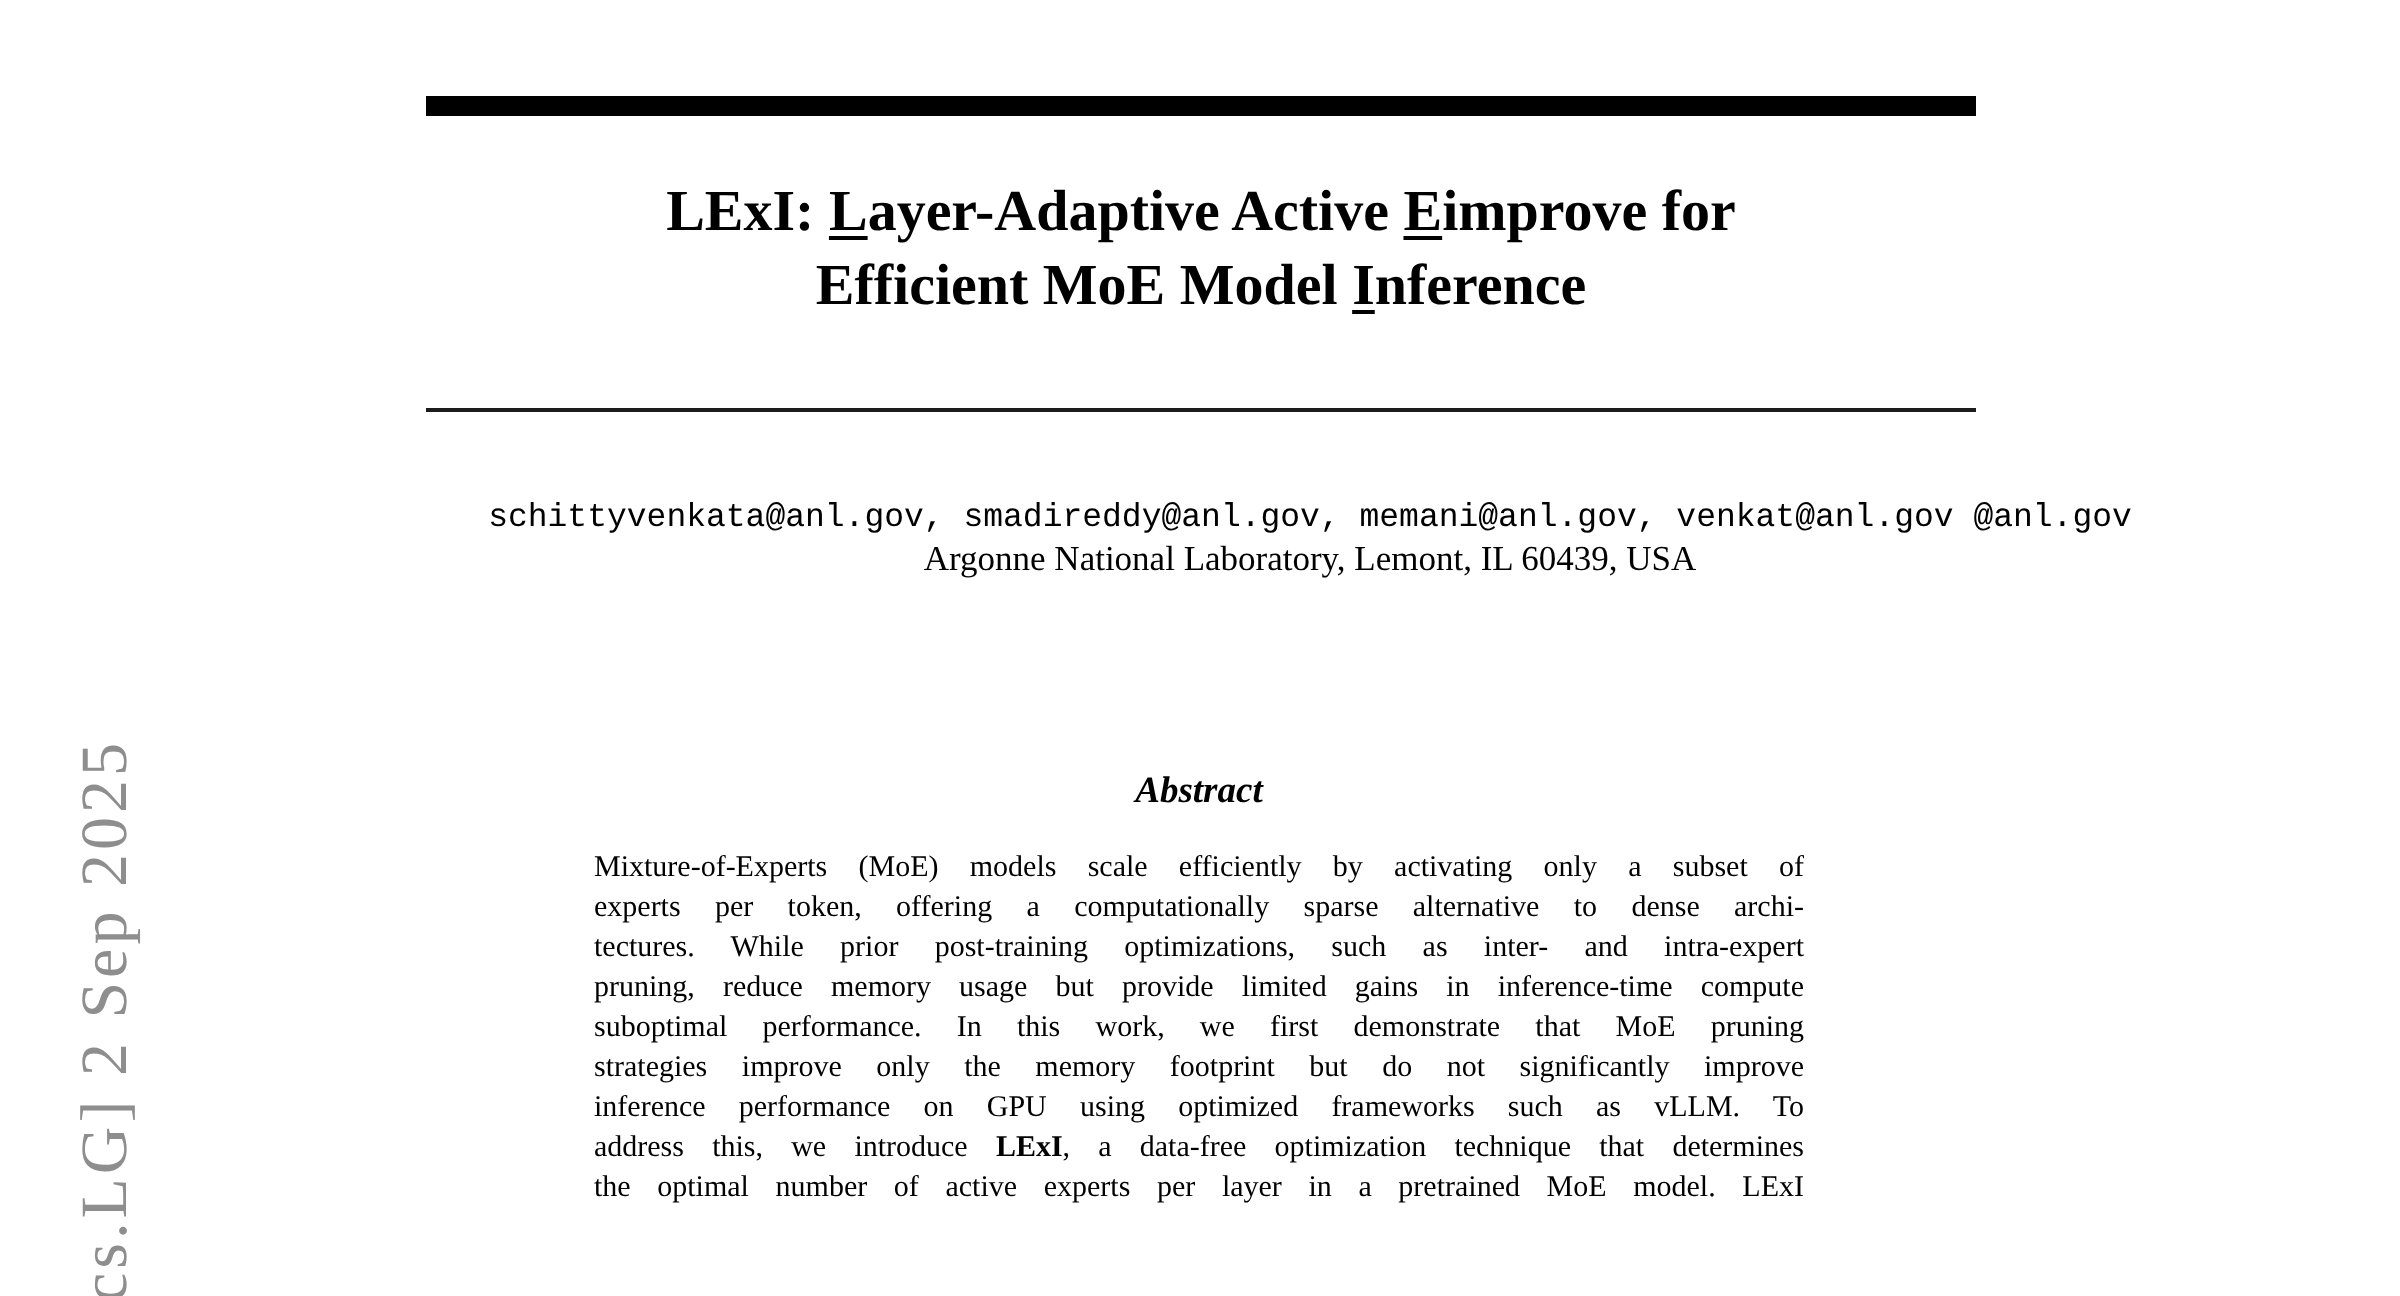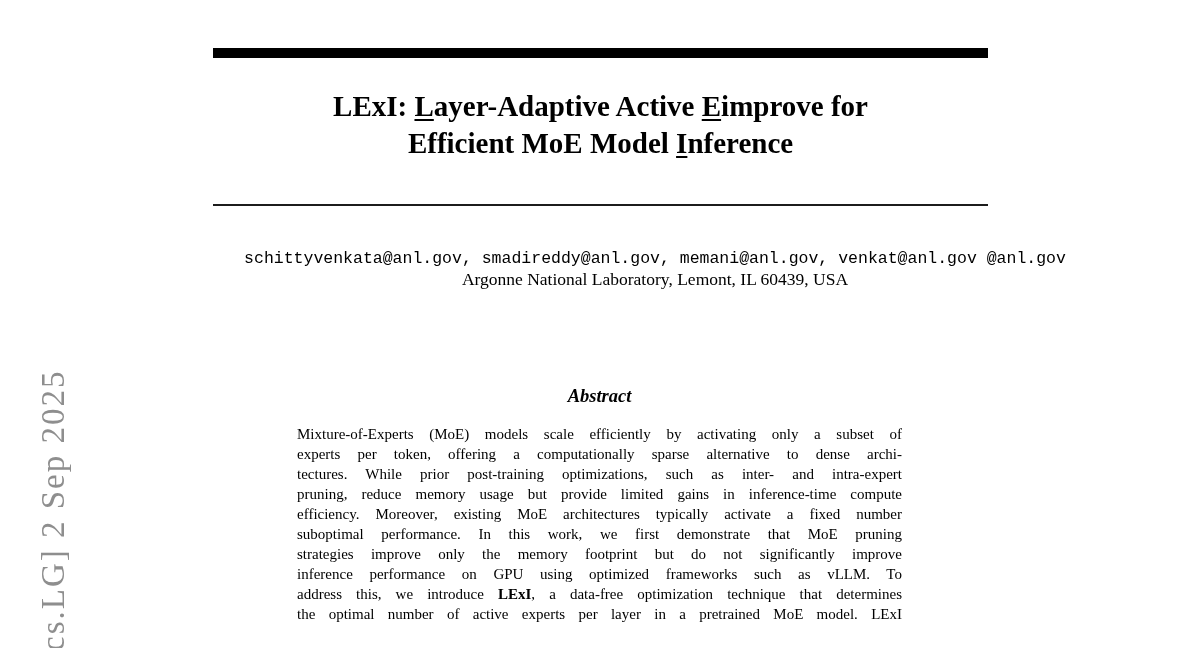--- a/index.html
+++ b/index.html
@@ -141,21 +141,20 @@
     <div class="affil">Argonne National Laboratory, Lemont, IL 60439, USA</div>
   </div>
 
   <div class="abs-head">Abstract</div>
 
   <div class="abs-body">
     <div class="aline">Mixture-of-Experts (MoE) models scale efficiently by activating only a subset of</div>
     <div class="aline">experts per token, offering a computationally sparse alternative to dense archi-</div>
     <div class="aline">tectures. While prior post-training optimizations, such as inter- and intra-expert</div>
     <div class="aline">pruning, reduce memory usage but provide limited gains in inference-time compute</div>
-    <div class="aline">efficiency. Moreover, existing MoE architectures typically activate a fixed number</div>
     <div class="aline">suboptimal performance. In this work, we first demonstrate that MoE pruning</div>
     <div class="aline">strategies improve only the memory footprint but do not significantly improve</div>
     <div class="aline">inference performance on GPU using optimized frameworks such as vLLM. To</div>
     <div class="aline"><span>address this, we introduce </span><b>LExI</b><span>, a data-free optimization technique that determines</span></div>
     <div class="aline">the optimal number of active experts per layer in a pretrained MoE model. LExI</div>
   </div>
 
 </div>
 
 </body></html>

